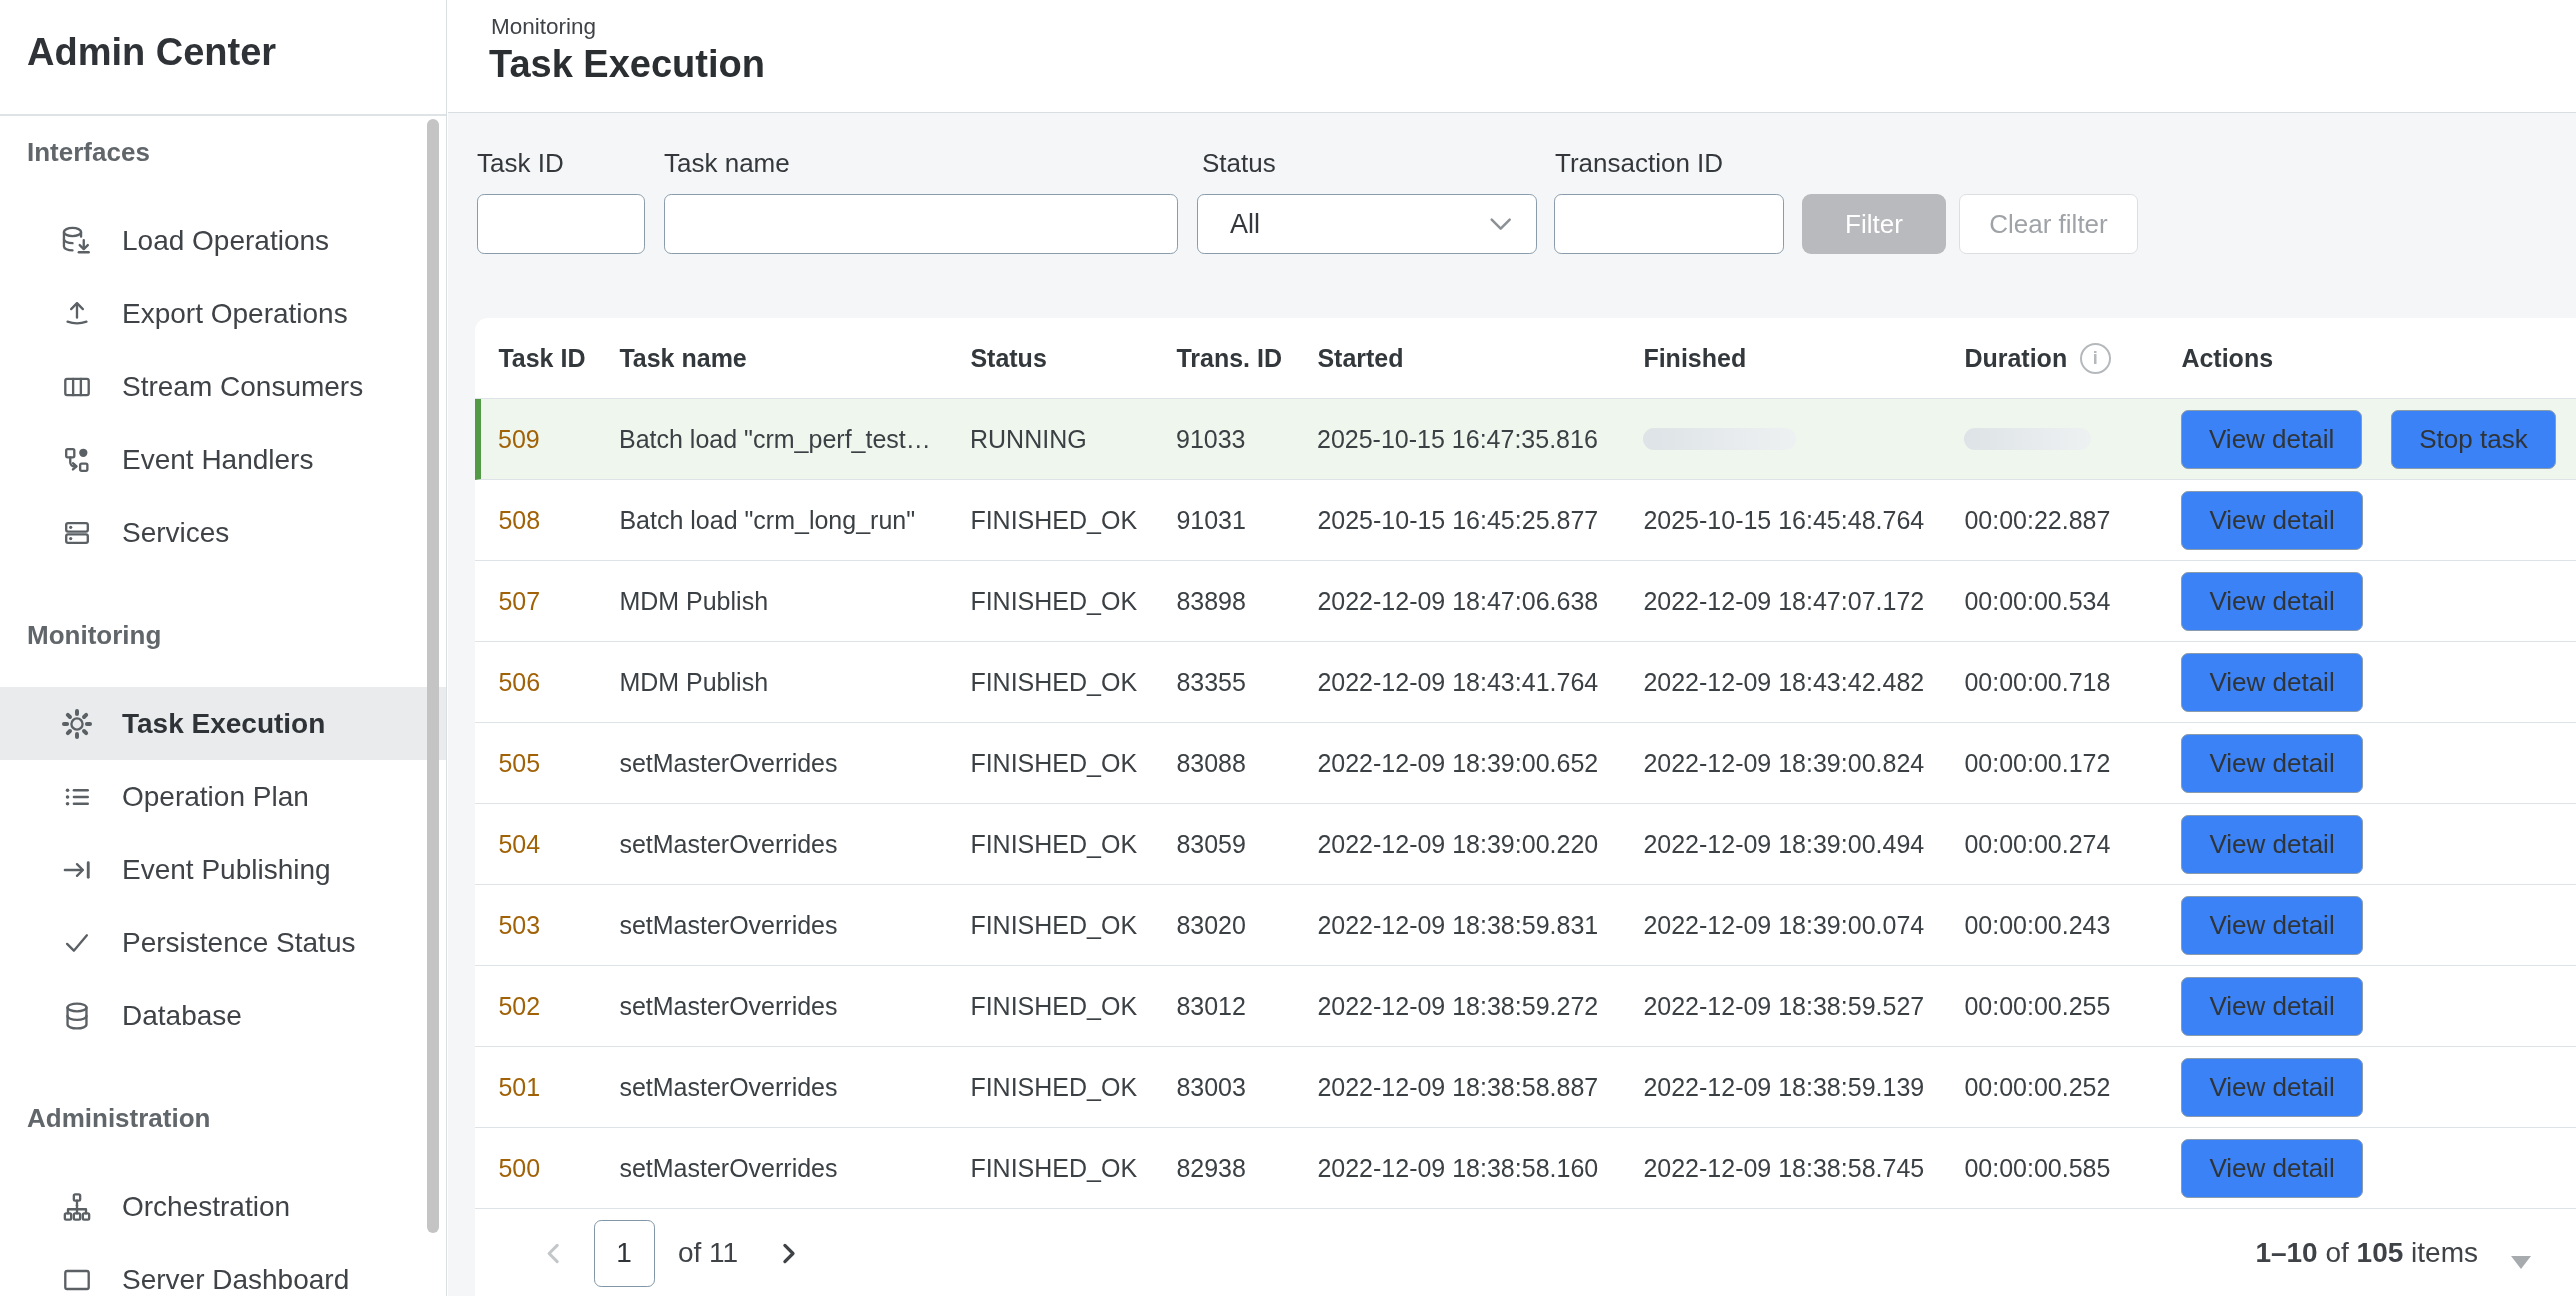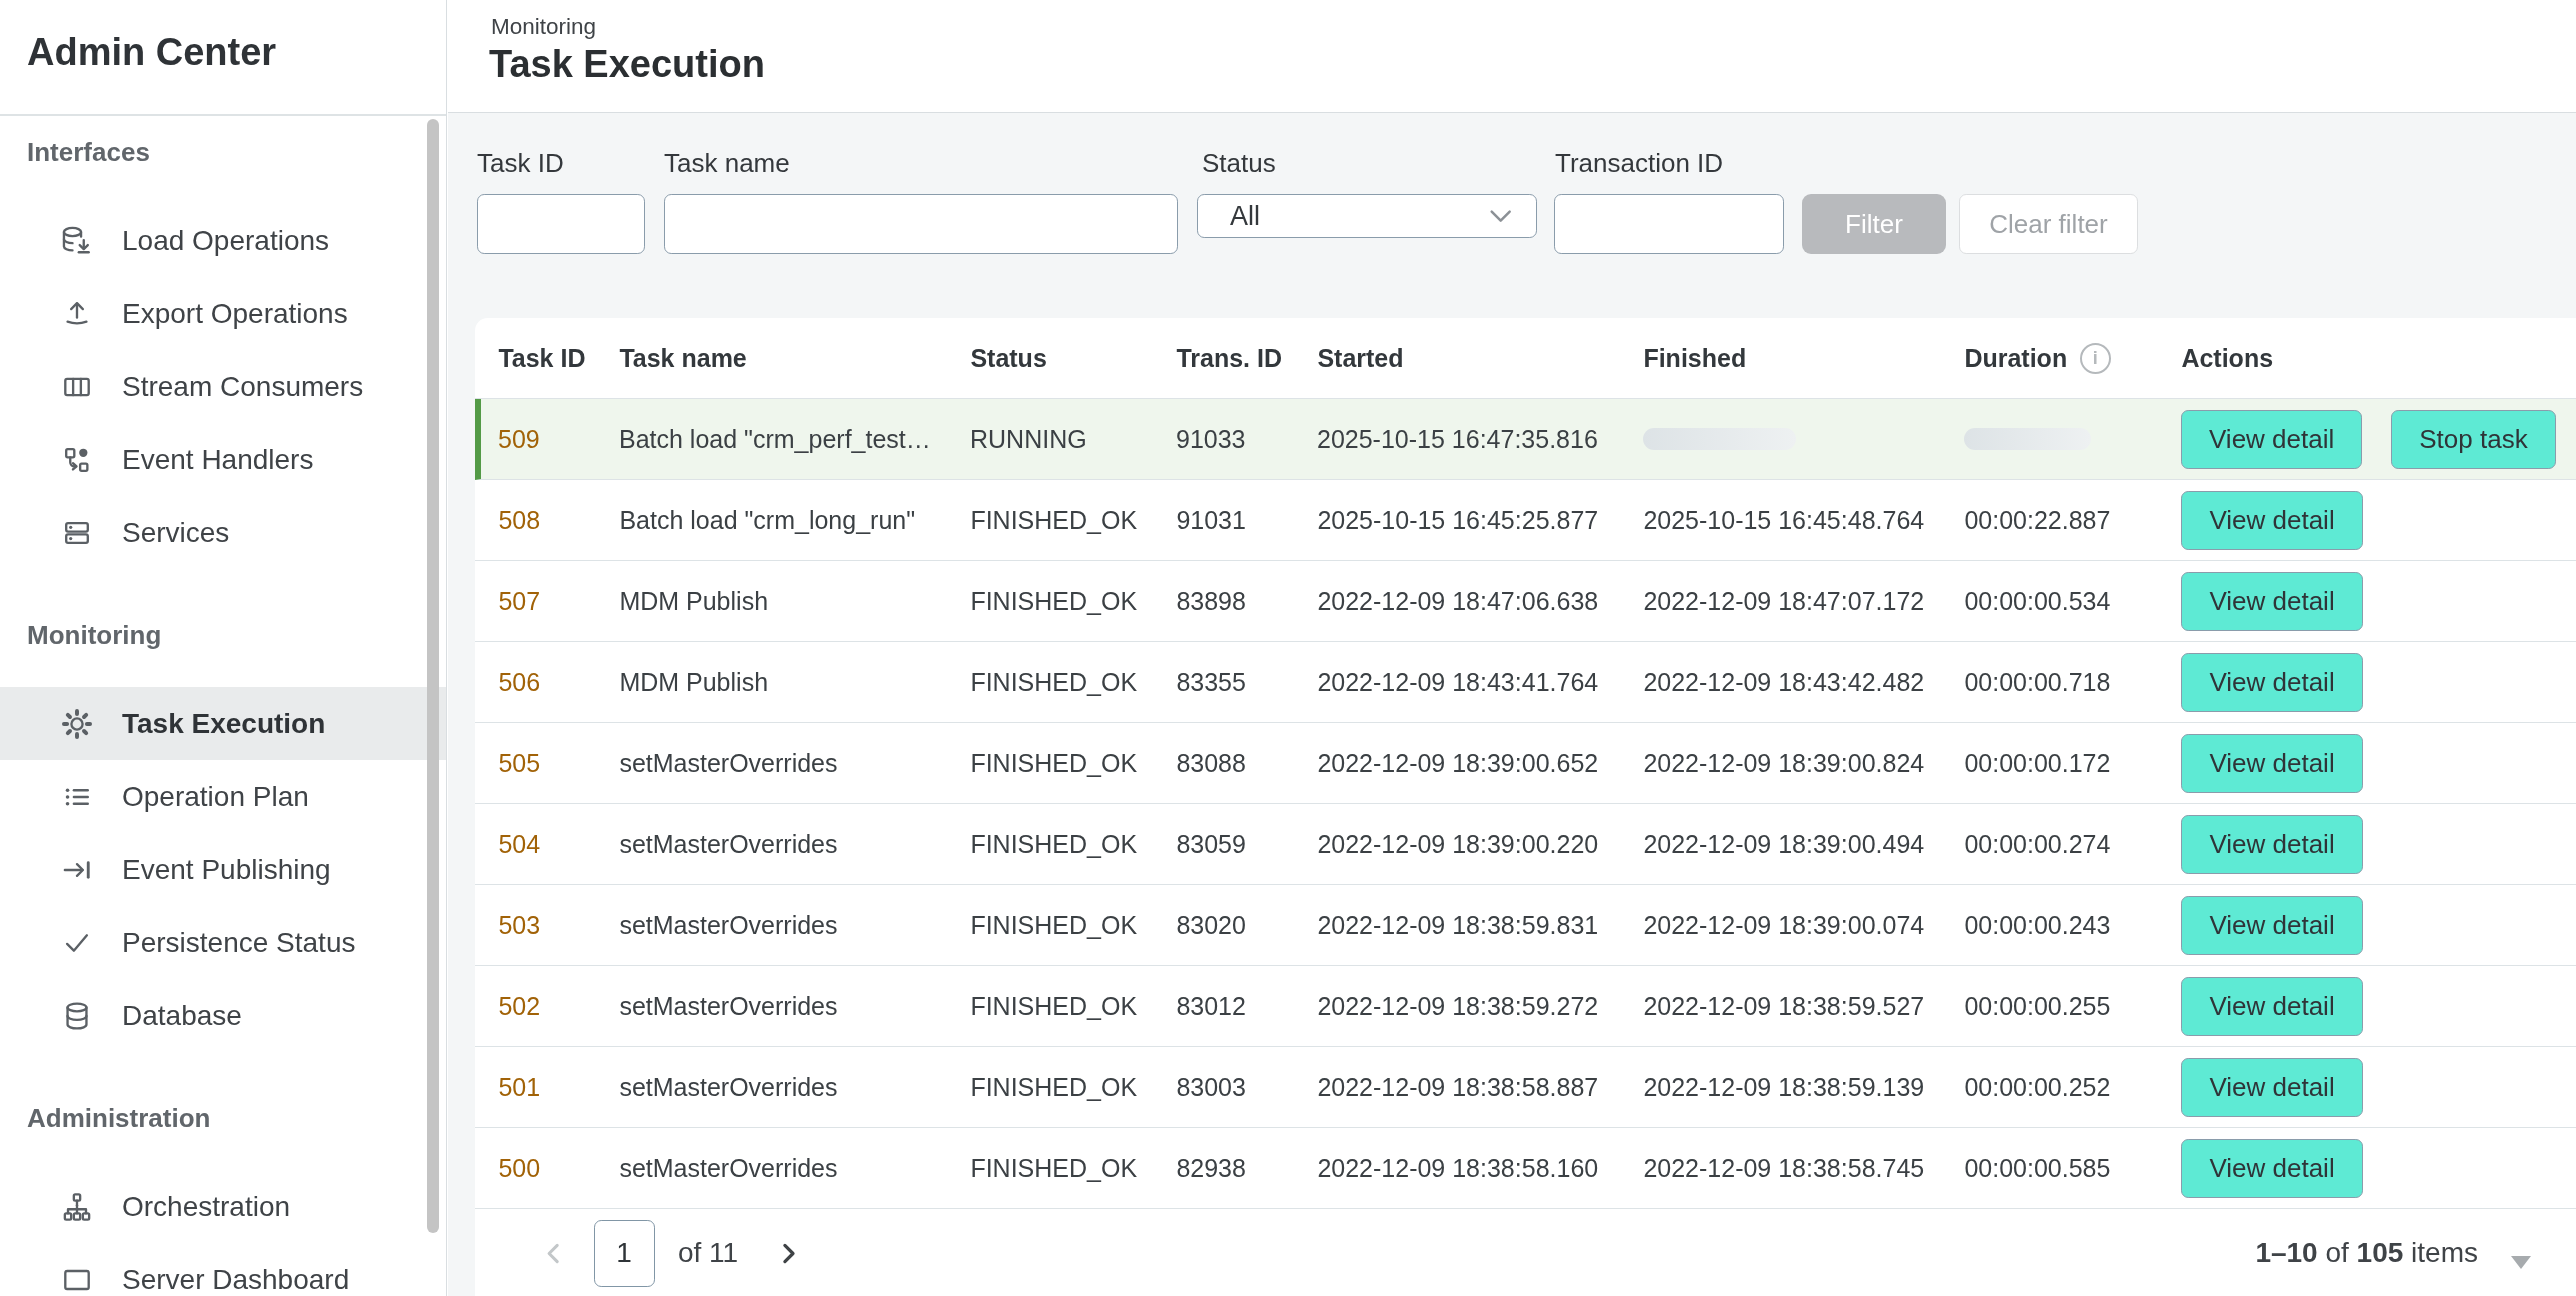--- a/index.html
+++ b/index.html
@@ -33,21 +33,21 @@
 
   
   .filter-label{position:absolute;top:148px;font-size:26px;color:#34383c;}
   .fl-taskid{left:29px}.fl-taskname{left:216px}.fl-status{left:754px}.fl-trans{left:1107px}
   .filter-input{position:absolute;top:194px;height:60px;border:1.8px solid #8a9cab;border-radius:7.2px;
                 background:#fff;font-size:26px;padding:0 16px;color:#34383c;box-sizing:border-box;
                 font-family:inherit;outline:none;}
   .fi-taskid{left:29px;width:168px}
   .fi-taskname{left:216px;width:514px}
   .fi-trans{left:1106px;width:230px}
-  .status-select{position:absolute;top:194px;left:749px;width:340px;height:44px;
+  .status-select{position:absolute;top:194px;left:749px;width:340px;height:60px;
                  border:1.8px solid #8a9cab;border-radius:7.2px;background:#fff;display:flex;
                  align-items:center;justify-content:space-between;padding:0 23.4px 0 32px;
                  box-sizing:border-box;font-size:27px;color:#34383c;cursor:pointer;}
   .btn-filter{position:absolute;top:194px;left:1354px;width:144px;height:60px;background:#b8babd;
               border:none;border-radius:9px;color:#fff;font-size:26px;font-family:inherit;}
   .btn-clear{position:absolute;top:194px;left:1511px;width:179px;height:60px;background:#fff;
              border:1.8px solid #dcdee0;border-radius:7.2px;color:#9fa3a7;font-size:26px;font-family:inherit;}
 
   
   .card{position:absolute;left:27px;top:318px;right:0;bottom:0;background:#fff;
@@ -58,21 +58,21 @@
   .trow.head{font-weight:700;color:#33383c;}
   .trow.running{background:#eff6ed;border-left:6.3px solid #539a46;padding-left:17px;}
   .cell{padding-right:9px;white-space:nowrap;overflow:hidden;text-overflow:ellipsis;}
   .head .cell{display:flex;align-items:center;gap:12.6px;overflow:visible;}
   .id-link{text-decoration:underline;text-decoration-color:#a6abaf;text-underline-offset:6.3px;
            color:#a16207;cursor:pointer;display:inline-block;}
   .info-icon{width:27px;height:27px;border:2.7px solid #b5b9bc;border-radius:50%;color:#b5b9bc;
              font-size:18px;font-weight:700;display:inline-flex;align-items:center;
              justify-content:center;font-style:normal;flex:none;}
   .actions-cell{display:flex;gap:29px;align-items:center;overflow:visible;}
-  .btn-action{height:59px;padding:0 27px;border:1.8px solid #8a9cab;border-radius:7.2px;background:#5eead4;
+  .btn-action{height:59px;padding:0 27px;border:1.8px solid #8a9cab;border-radius:7.2px;background:#3b82f6;
               font-size:26px;color:#2f3438;font-family:inherit;cursor:pointer;white-space:nowrap;}
   .skeleton{height:22.5px;border-radius:11.7px;background:linear-gradient(90deg,#dde3e6 0%,#eef1f2 100%);}
   .skel-finished{width:153px;}
   .skel-duration{width:127px;}
 
   
   .pagination{display:flex;align-items:center;height:88px;padding:0 45px 0 61px;
               font-size:28px;color:#3f4347;background:#fff;}
   .pg-chev{width:36px;height:36px;display:flex;align-items:center;justify-content:center;
            background:none;border:none;padding:0;cursor:pointer;}

